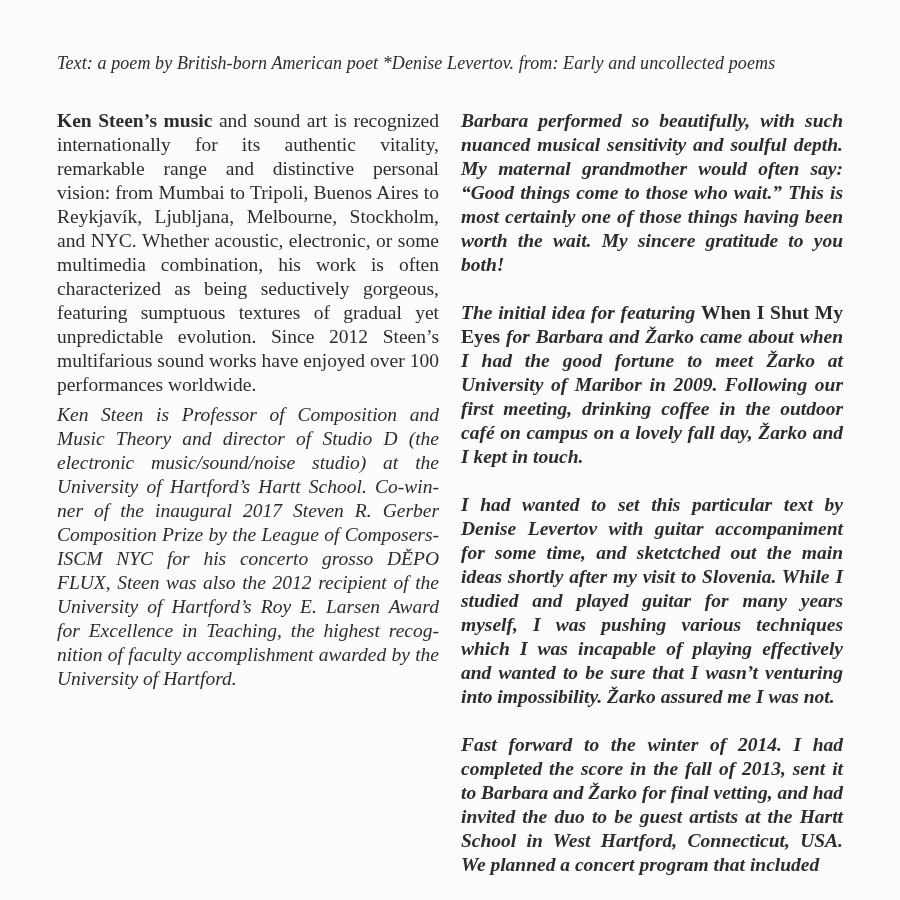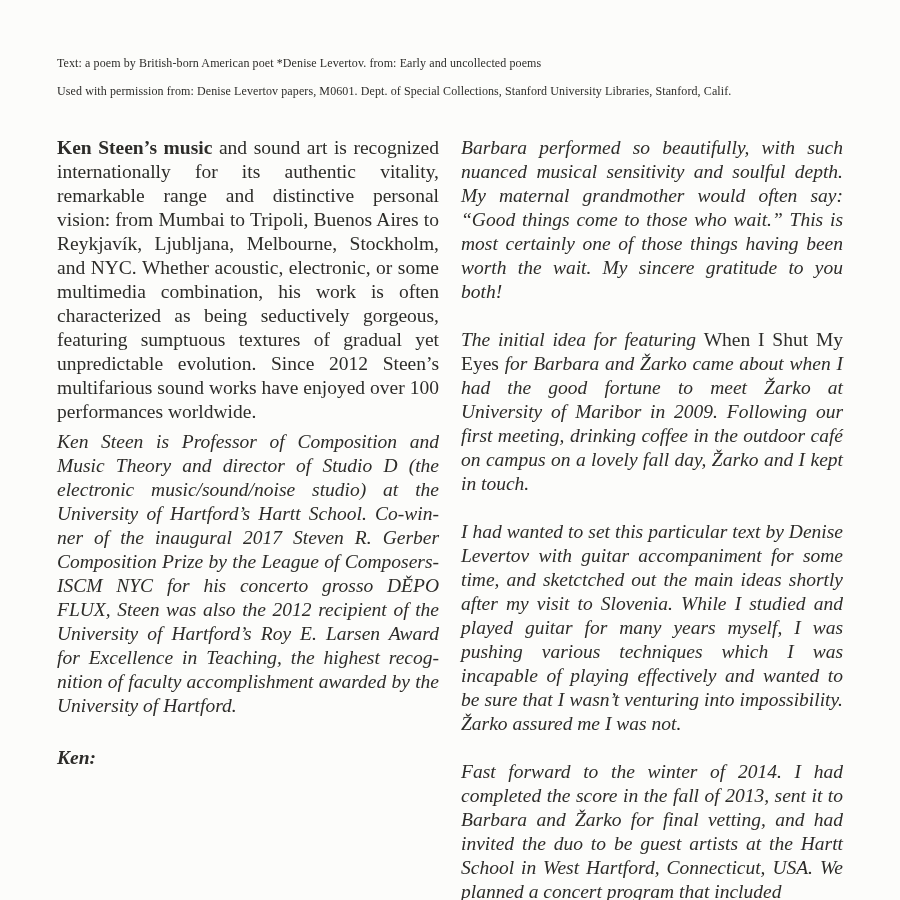--- a/index.html
+++ b/index.html
@@ -12,21 +12,22 @@
     width: 900px;
     height: 900px;
     box-sizing: border-box;
     padding: 50px 57px 0 57px;
     background: #fcfcfa;
     color: #2d2c29;
     font-family: "Liberation Serif", "DejaVu Serif", serif;
     overflow: hidden;
   }
   .header-note {
-    font-size: 12px;
+    font-style: italic;
+    font-size: 18px;
     line-height: 27.5px;
     letter-spacing: 0.1px;
   }
   .header-note p {
     margin: 0;
   }
   .columns {
     display: flex;
     gap: 22px;
     margin-top: 31px;
@@ -43,40 +44,38 @@
   }
   .bio-1 { margin-bottom: 6px !important; }
   .bio-2 { margin-bottom: 28px !important; font-style: italic; }
   .lead-in { font-weight: bold; }
   .ken-heading {
     font-weight: bold;
     font-style: italic;
     margin: 0;
   }
   .italic-note { font-style: italic; }
-  .col-right p { margin-bottom: 24px !important; }
+  .col-right p { margin-bottom: 24px !important; font-weight: bold; }
   .col-right { font-style: italic; }
   .upright { font-style: normal; }
 </style>
 </head>
 <body>
 
 <div class="page">
 
   <div class="header-note">
     <p>Text: a poem by British-born American poet *Denise Levertov. from: Early and uncollected poems</p>
-    <p>Used with permission from: Denise Levertov papers, M0601. Dept. of Special Collections, Stanford University Libraries, Stanford, Calif.</p>
   </div>
 
   <div class="columns">
 
     <div class="col col-left">
       <p class="bio-1"><span class="lead-in">Ken Steen’s music</span><span> and sound art is recog­nized internationally for its authentic vitality, remarkable range and distinctive personal vision: from Mumbai to Tripoli, Buenos Aires to Reykjavík, Ljubljana, Melbourne, Stockholm, and NYC. Whether acoustic, electronic, or some multimedia combination, his work is often characterized as being seductively gorgeous, featuring sumptuous textures of gradual yet unpredictable evolution. Since 2012 Steen’s multifarious sound works have enjoyed over 100 performances worldwide.</span></p>
       <p class="bio-2">Ken Steen is Professor of Composition and Music Theory and director of Studio D (the electronic music/sound/noise studio) at the University of Hartford’s Hartt School. Co-win­ner of the inaugural 2017 Steven R. Gerber Composition Prize by the League of Compos­ers-ISCM NYC for his concerto grosso DĚPO FLUX, Steen was also the 2012 recipient of the University of Hartford’s Roy E. Larsen Award for Excellence in Teaching, the highest recog­nition of faculty accomplishment awarded by the University of Hartford.</p>
-      <p class="ken-heading">Ken:</p>
     </div>
 
     <div class="col col-right">
       <p>Barbara performed so beautifully, with such nuanced musical sensitivity and soulful depth. My maternal grandmother would often say: “Good things come to those who wait.” This is most certainly one of those things having been worth the wait. My sincere gratitude to you both!</p>
       <p><span>The initial idea for featuring </span><span class="upright">When I Shut My Eyes</span><span> for Barbara and Žarko came about when I had the good fortune to meet Žarko at University of Maribor in 2009. Following our first meeting, drinking coffee in the outdoor café on campus on a lovely fall day, Žarko and I kept in touch.</span></p>
       <p>I had wanted to set this particular text by Denise Levertov with guitar accompaniment for some time, and sketctched out the main ideas shortly after my visit to Slovenia. While I studied and played guitar for many years myself, I was pushing various tech­niques which I was incapable of playing effectively and wanted to be sure that I wasn’t venturing into impossibility. Žarko assured me I was not.</p>
       <p><span>Fast forward to the winter of 2014. I had completed the score in the fall of 2013, sent it to Barbara and Žarko for final vetting, and had invited the duo to be guest artists at the Hartt School in West Hartford, Connecticut, USA. We planned a concert program that included </span></p>
     </div>
 
   </div>

